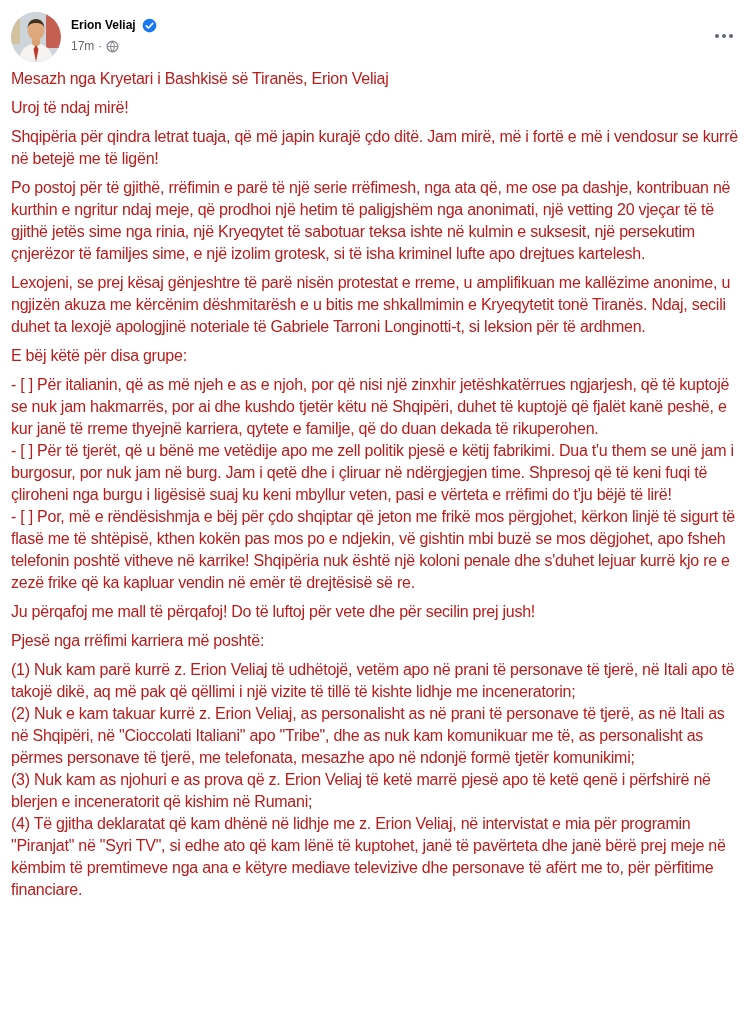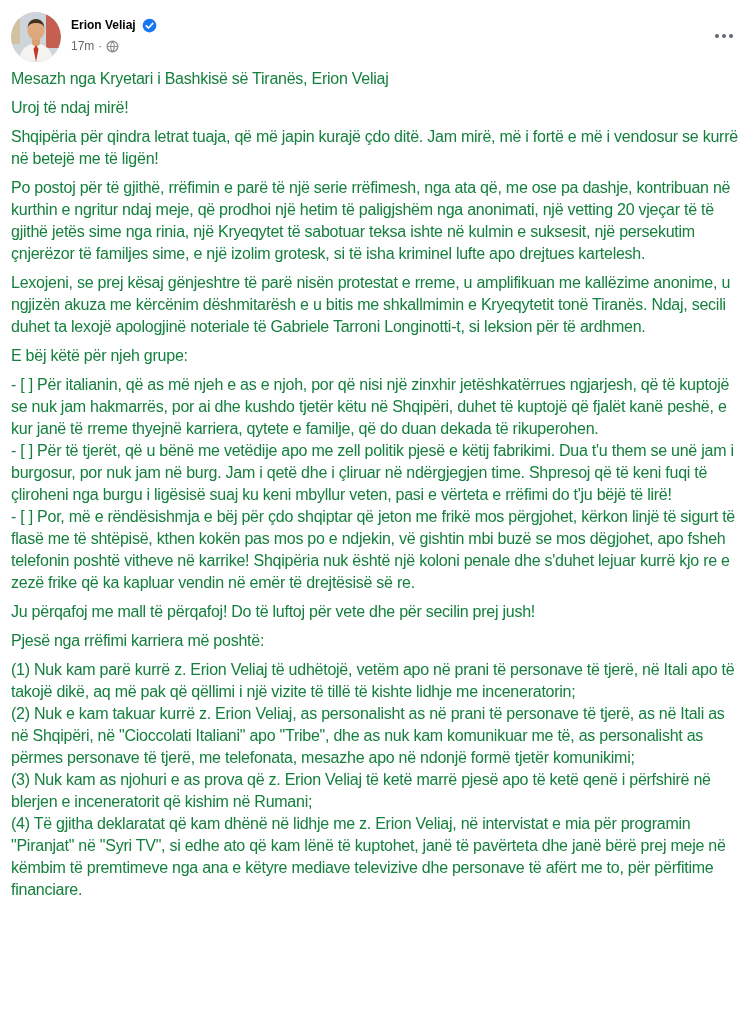--- a/index.html
+++ b/index.html
@@ -62,21 +62,21 @@
     display: block;
     width: 4px; height: 4px;
     border-radius: 50%;
     background: #606770;
   }
   .post-content p {
     margin: 0 0 7px 0;
     font-size: 16px;
     line-height: 22px;
     letter-spacing: -0.25px;
-    color: #15803d;
+    color: #b91c1c;
     white-space: pre-wrap;
   }
 </style>
 </head>
 <body>
 
 <div class="post">
 
   <div class="post-header">
 
@@ -131,21 +131,21 @@
     </div>
 
   </div>
 
   <div class="post-content">
     <p>Mesazh nga Kryetari i Bashkisë së Tiranës, Erion Veliaj</p>
     <p>Uroj të ndaj mirë!</p>
     <p>Shqipëria për qindra letrat tuaja, që më japin kurajë çdo ditë. Jam mirë, më i fortë e më i vendosur se kurrë në betejë me të ligën!</p>
     <p>Po postoj për të gjithë, rrëfimin e parë të një serie rrëfimesh, nga ata që, me ose pa dashje, kontribuan në kurthin e ngritur ndaj meje, që prodhoi një hetim të paligjshëm nga anonimati, një vetting 20 vjeçar të të gjithë jetës sime nga rinia, një Kryeqytet të sabotuar teksa ishte në kulmin e suksesit, një persekutim çnjerëzor të familjes sime, e një izolim grotesk, si të isha kriminel lufte apo drejtues kartelesh.</p>
     <p>Lexojeni, se prej kësaj gënjeshtre të parë nisën protestat e rreme, u amplifikuan me kallëzime anonime, u ngjizën akuza me kërcënim dëshmitarësh e u bitis me shkallmimin e Kryeqytetit tonë Tiranës. Ndaj, secili duhet ta lexojë apologjinë noteriale të Gabriele Tarroni Longinotti-t, si leksion për të ardhmen.</p>
-    <p>E bëj këtë për njeh grupe:</p>
+    <p>E bëj këtë për disa grupe:</p>
     <p>- [ ] Për italianin, që as më njeh e as e njoh, por që nisi një zinxhir jetëshkatërrues ngjarjesh, që të kuptojë se nuk jam hakmarrës, por ai dhe kushdo tjetër këtu në Shqipëri, duhet të kuptojë që fjalët kanë peshë, e kur janë të rreme thyejnë karriera, qytete e familje, që do duan dekada të rikuperohen.
 - [ ] Për të tjerët, që u bënë me vetëdije apo me zell politik pjesë e këtij fabrikimi. Dua t'u them se unë jam i burgosur, por nuk jam në burg. Jam i qetë dhe i çliruar në ndërgjegjen time. Shpresoj që të keni fuqi të çliroheni nga burgu i ligësisë suaj ku keni mbyllur veten, pasi e vërteta e rrëfimi do t'ju bëjë të lirë!
 - [ ] Por, më e rëndësishmja e bëj për çdo shqiptar që jeton me frikë mos përgjohet, kërkon linjë të sigurt të flasë me të shtëpisë, kthen kokën pas mos po e ndjekin, vë gishtin mbi buzë se mos dëgjohet, apo fsheh telefonin poshtë vitheve në karrike! Shqipëria nuk është një koloni penale dhe s'duhet lejuar kurrë kjo re e zezë frike që ka kapluar vendin në emër të drejtësisë së re.</p>
     <p>Ju përqafoj me mall të përqafoj! Do të luftoj për vete dhe për secilin prej jush!</p>
     <p>Pjesë nga rrëfimi karriera më poshtë:</p>
     <p>(1) Nuk kam parë kurrë z. Erion Veliaj të udhëtojë, vetëm apo në prani të personave të tjerë, në Itali apo të takojë dikë, aq më pak që qëllimi i një vizite të tillë të kishte lidhje me inceneratorin;
 (2) Nuk e kam takuar kurrë z. Erion Veliaj, as personalisht as në prani të personave të tjerë, as në Itali as në Shqipëri, në "Cioccolati Italiani" apo "Tribe", dhe as nuk kam komunikuar me të, as personalisht as përmes personave të tjerë, me telefonata, mesazhe apo në ndonjë formë tjetër komunikimi;
 (3) Nuk kam as njohuri e as prova që z. Erion Veliaj të ketë marrë pjesë apo të ketë qenë i përfshirë në blerjen e inceneratorit që kishim në Rumani;
 (4) Të gjitha deklaratat që kam dhënë në lidhje me z. Erion Veliaj, në intervistat e mia për programin "Piranjat" në "Syri TV", si edhe ato që kam lënë të kuptohet, janë të pavërteta dhe janë bërë prej meje në këmbim të premtimeve nga ana e këtyre mediave televizive dhe personave të afërt me to, për përfitime financiare.</p>
   </div>

